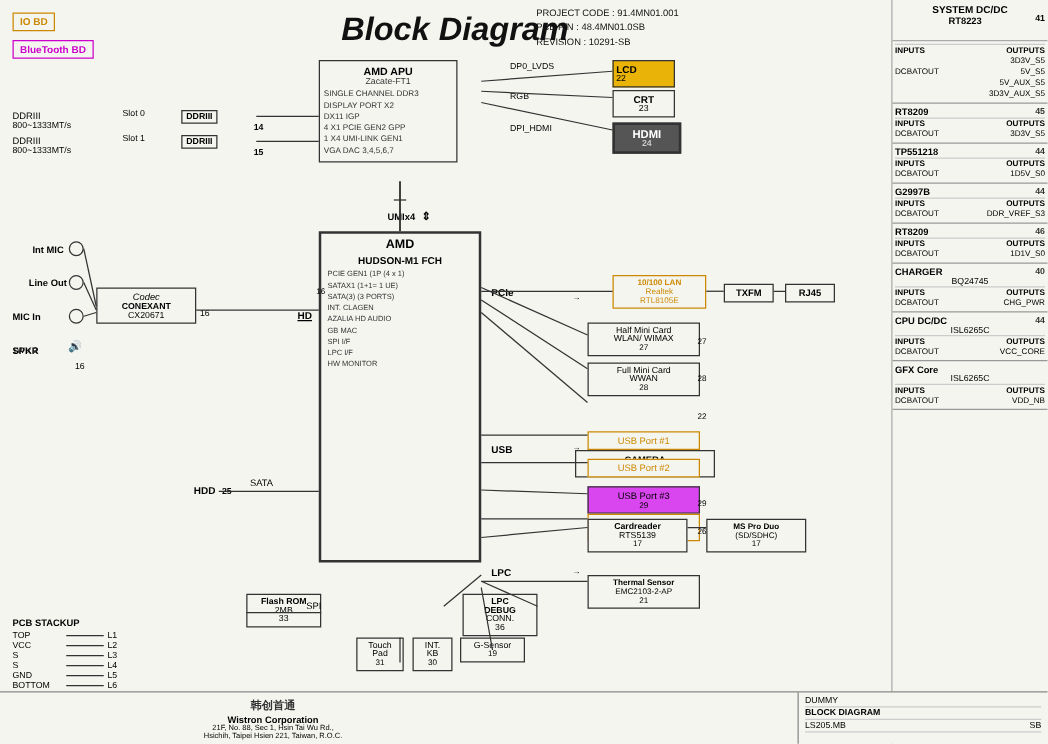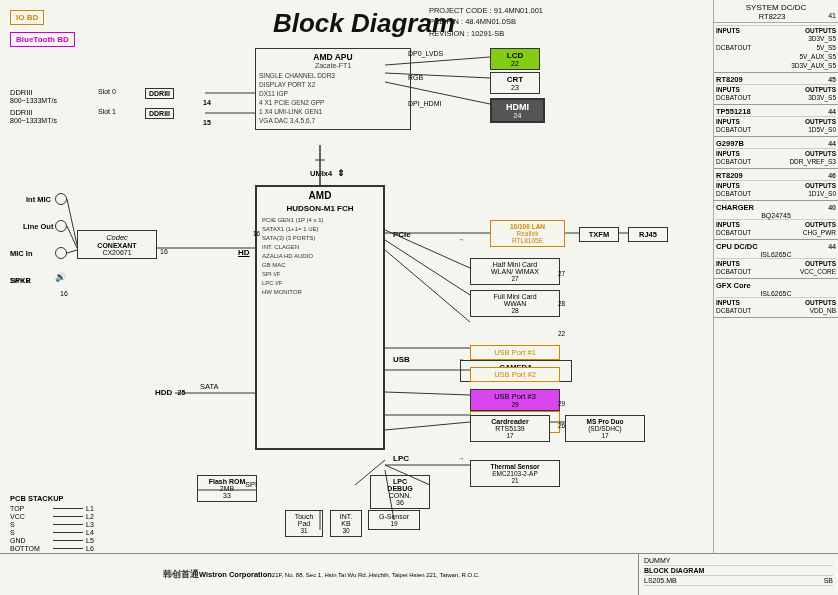--- a/index.html
+++ b/index.html
@@ -70,23 +70,23 @@
       position: absolute;
       top: 0;
       right: 0;
       width: 125px;
       height: 595px;
       background: #f5f5f0;
       border-left: 1px solid #aaa;
     }
     .right-panel-title {
       text-align: center;
-      font-weight: normal;
+      font-weight: bold;
       font-size: 8px;
-      padding: 3px 2px 1px 2px;
+      padding: 3px 2px 11px 2px;
       border-bottom: 1px solid #aaa;
     }
     .dc-section {
       border-bottom: 1px solid #999;
       padding: 2px;
     }
     .dc-section-name {
       font-weight: bold;
       font-size: 7.5px;
       text-align: center;
@@ -114,21 +114,21 @@
       justify-content: space-between;
       font-size: 6.5px;
       padding: 1px 0;
     }
 
     
     .amd-apu-block {
       position: absolute;
       top: 48px;
       left: 255px;
-      width: 156px;
+      width: 111px;
       border: 1.5px solid #333;
       background: #f5f5f0;
       padding: 3px;
     }
     .amd-apu-block .block-title {
       font-weight: bold;
       font-size: 8.5px;
       text-align: center;
     }
     .amd-apu-block .block-subtitle {
@@ -166,23 +166,23 @@
       padding: 3px 5px;
     }
 
     
     .lcd-block {
       position: absolute;
       top: 48px;
       left: 490px;
       width: 50px;
       border: 1.5px solid #333;
-      text-align: center;
-      padding: 2px;
-      background: #84cc16;
+      text-align: left;
+      padding: 2px;
+      background: #eab308;
     }
     .crt-block {
       position: absolute;
       top: 72px;
       left: 490px;
       width: 50px;
       border: 1.5px solid #333;
       text-align: center;
       padding: 2px;
       background: #f5f5f0;
@@ -946,21 +946,21 @@
         <span>DCBATOUT</span>
         <span>VDD_NB</span>
       </div>
     </div>
   </div>
 
   <div class="bottom-bar">
     <div class="bottom-left">
 
       <div style="width:150px;"></div>
-      <div style="display:flex;flex-direction:row;align-items:center;">
+      <div style="display:flex;flex-direction:column;align-items:center;">
         <div style="font-size:9px;font-weight:bold;color:#333;">
           <span>韩创首通</span>
         </div>
         <div style="font-size:7.5px;font-weight:bold;">
           <span>Wistron Corporation</span>
         </div>
         <div style="font-size:6px;">21F, No. 88, Sec 1, Hsin Tai Wu Rd.,</div>
         <div style="font-size:6px;">Hsichih, Taipei Hsien 221, Taiwan, R.O.C.</div>
       </div>
     </div>

